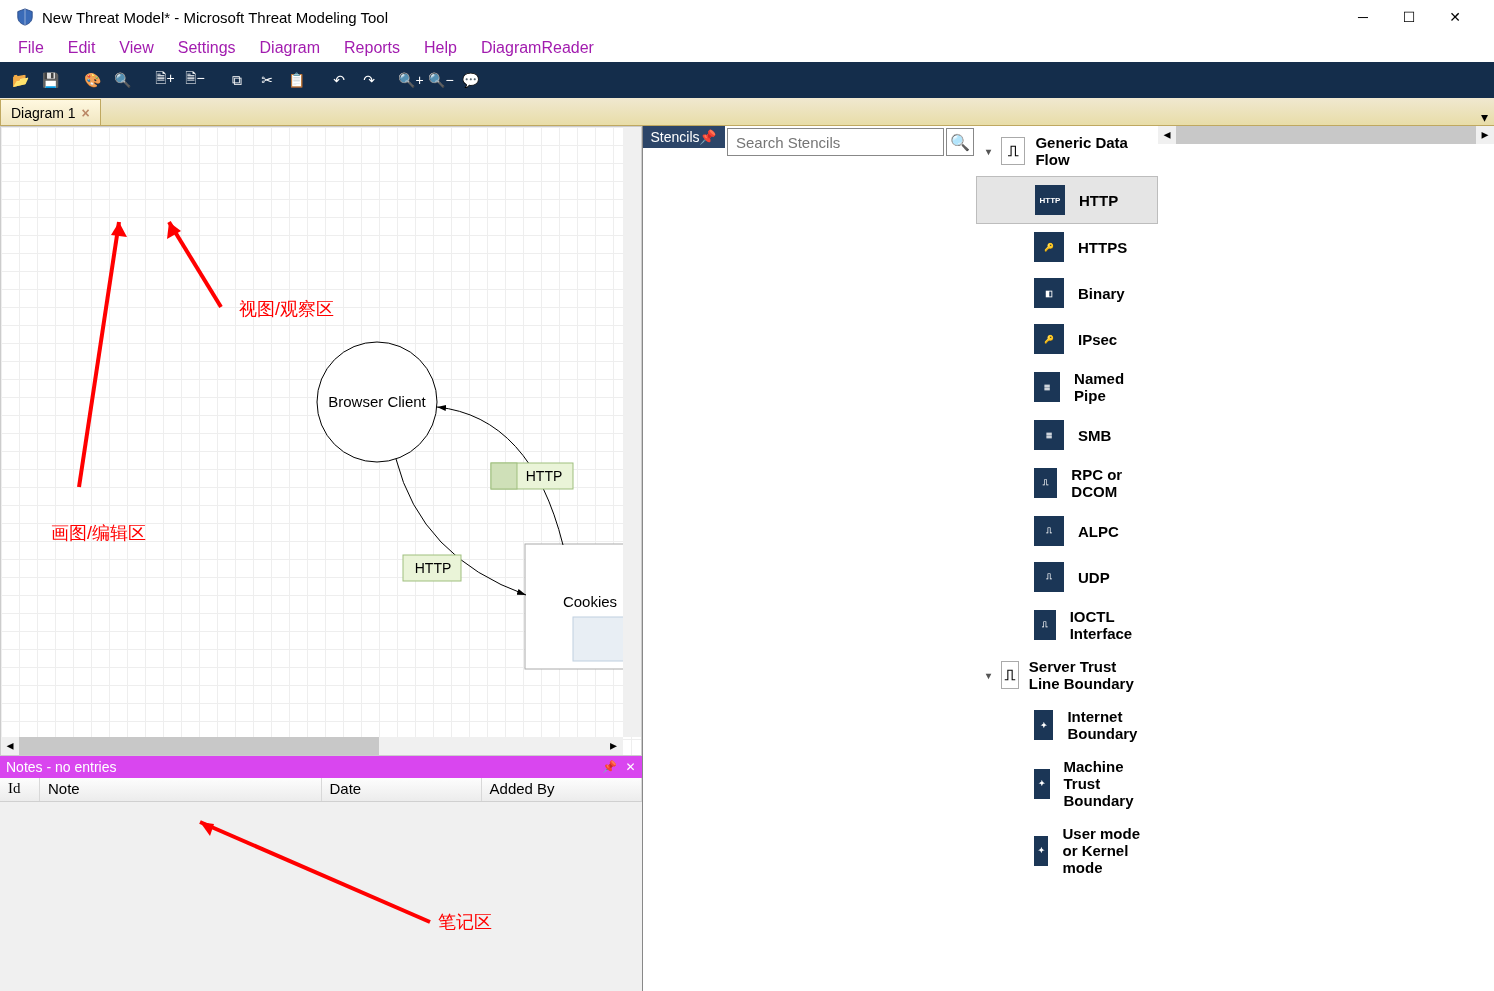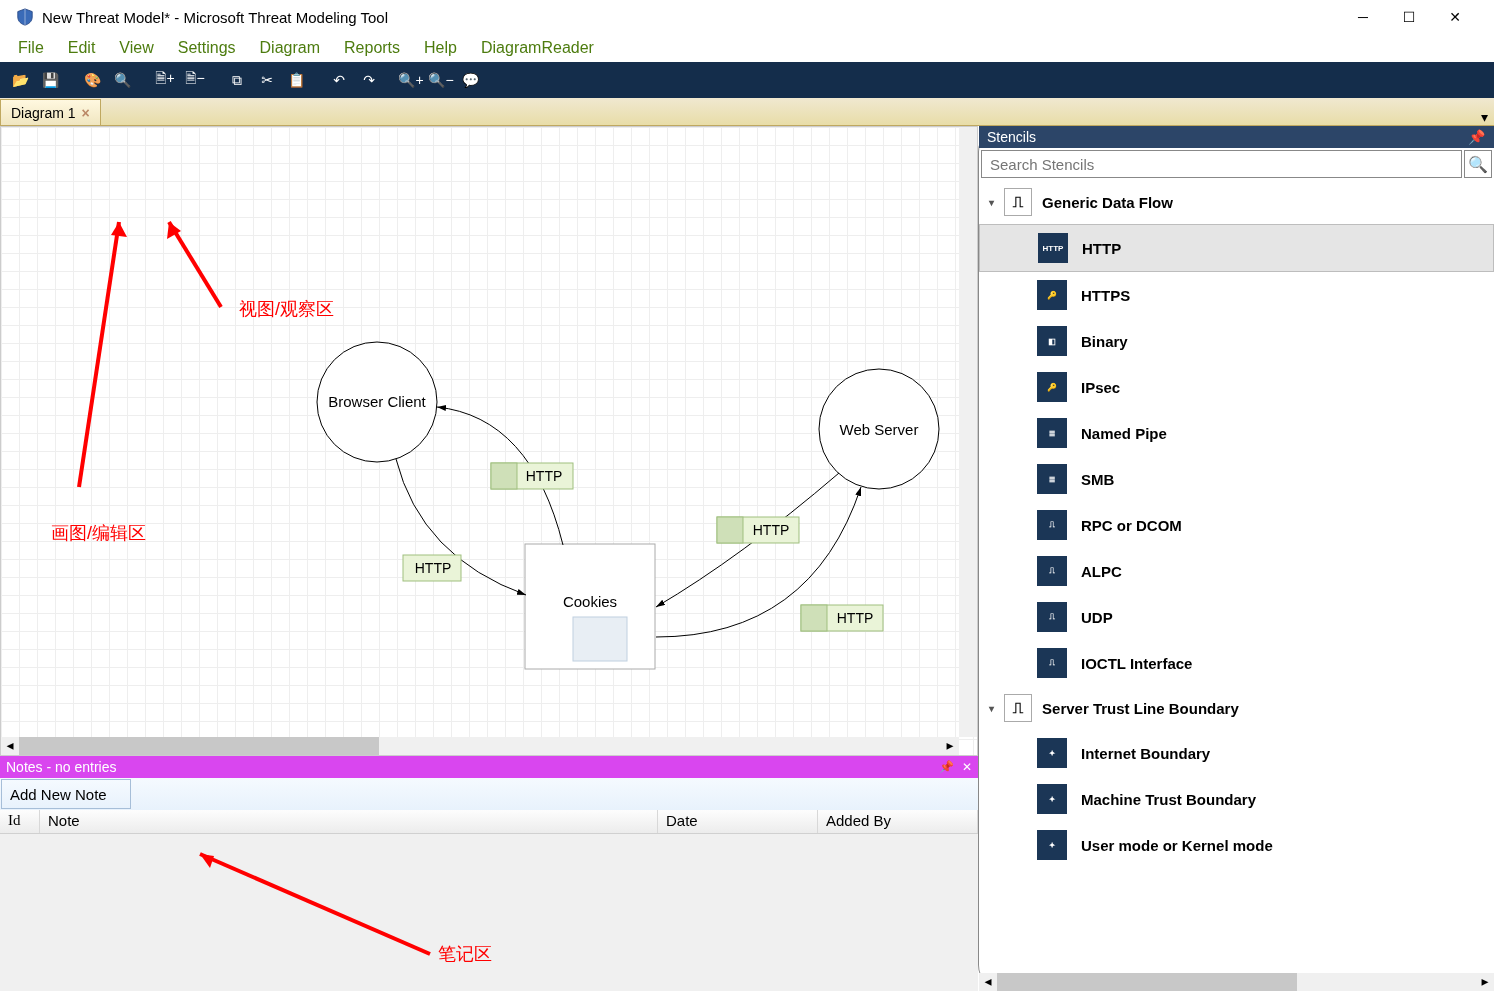--- a/index.html
+++ b/index.html
@@ -6,21 +6,21 @@
   body { width: 1494px; height: 991px; background: #fff; overflow: hidden; font-size: 14px; color: #000; }
 
   
   .titlebar { height: 34px; display: flex; align-items: center; padding: 0 16px; background: #fff; }
   .titlebar .logo { width: 18px; height: 18px; margin-right: 8px; }
   .titlebar .title { flex: 1; font-size: 15px; color: #000; }
   .titlebar .winbtns { display: flex; }
   .titlebar .winbtns div { width: 46px; height: 30px; display: flex; align-items: center; justify-content: center; font-size: 14px; }
 
   
-  .menubar { height: 28px; display: flex; align-items: center; padding: 0 6px; font-size: 16px; color: #4d7c0f; }
+  .menubar { height: 28px; display: flex; align-items: center; padding: 0 6px; font-size: 16px; color: #a21caf; }
   .menubar span { padding: 3px 12px; cursor: default; }
 
   
   .toolbar { height: 36px; background: #142d4b; display: flex; align-items: center; padding: 0 6px; gap: 0; }
   .toolbar .tb { width: 30px; height: 30px; display: flex; align-items: center; justify-content: center; color: #fff; }
   .toolbar .sep { width: 12px; }
 
   
   .tabstrip { height: 28px; background: linear-gradient(#f0e8d0, #e8dda8); display: flex; align-items: flex-end; border-bottom: 1px solid #bfa860; }
   .tab { height: 26px; background: linear-gradient(#fff8e0, #f0e6c0); border: 1px solid #bfa860; border-bottom: none; padding: 2px 10px; font-size: 14px; display: flex; align-items: center; gap: 6px; }
@@ -42,21 +42,21 @@
   .notes { height: 235px; background: #f0f0f0; display: flex; flex-direction: column; }
   .notes .hdr { height: 22px; background: #d946ef; color: #fff; font-size: 14px; display: flex; align-items: center; padding: 0 6px; }
   .notes .hdr .spacer { flex: 1; }
   .notes .hdr .pin, .notes .hdr .x { font-size: 12px; margin-left: 8px; cursor: default; }
   .addnote { height: 30px; background: linear-gradient(#f5faff,#e8f2fc); border: 1px solid #a6bed8; padding: 0 8px; display: inline-flex; align-items: center; width: 130px; font-size: 15px; }
   .notegrid-hdr { height: 24px; display: flex; background: linear-gradient(#fdfdfd,#ececec); border-bottom: 1px solid #d0d0d0; font-size: 15px; }
   .notegrid-hdr > div { padding: 2px 8px; border-right: 1px solid #d8d8d8; }
   .notegrid-body { flex: 1; background: #f0f0f0; position: relative; }
 
   
-  .right { flex: 1; display: flex; flex-direction: column; border-left: 1px solid #888; border-radius: 26px; }
+  .right { flex: 1; display: flex; border-left: 1px solid #888; }
   .right .hdr { height: 22px; background: #2c4568; color: #fff; font-size: 14px; display: flex; align-items: center; padding: 0 8px; }
   .right .hdr .pin { margin-left: auto; }
   .searchrow { height: 32px; display: flex; padding: 2px; gap: 2px; }
   .searchrow input { flex: 1; font-size: 15px; padding: 2px 8px; border: 1px solid #888; }
   .searchrow .go { width: 28px; border: 1px solid #888; display: flex; align-items: center; justify-content: center; font-size: 16px; }
   .stencil-tree { flex: 1; overflow-y: auto; overflow-x: auto; font-size: 15px; }
   .stencil-group { display: flex; align-items: center; gap: 10px; padding: 8px 10px; font-weight: 700; }
   .stencil-group .arr { font-size: 10px; color: #555; }
   .stencil-group .gicon { width: 28px; height: 28px; border:1px solid #aaa; display:flex;align-items:center;justify-content:center;}
   .stencil-item { display: flex; align-items: center; gap: 14px; padding: 8px 10px 8px 58px; font-weight: 700; }
@@ -183,23 +183,20 @@
       </div>
     </div>
 
     <div class="notes">
       <div class="hdr">
         <span>Notes - no entries</span>
         <span class="spacer"></span>
         <span class="pin">📌</span>
         <span class="x">✕</span>
       </div>
-      <div style="background:linear-gradient(#f5faff,#e8f2fc);padding:1px;">
-        <div class="addnote">Add New Note</div>
-      </div>
       <div class="notegrid-hdr">
         <div style="width:40px;font-family:Liberation Serif, serif;">Id</div>
         <div style="flex:1;">Note</div>
         <div style="width:160px;">Date</div>
         <div style="width:160px;">Added By</div>
       </div>
       <div class="notegrid-body">
         <svg width="500" height="160" style="position:absolute;left:0;top:0;">
           <line x1="200" y1="20" x2="430" y2="120" stroke="#f00" stroke-width="4"></line>
           <polygon points="200,20 214,22 210,34" fill="#f00"></polygon>

